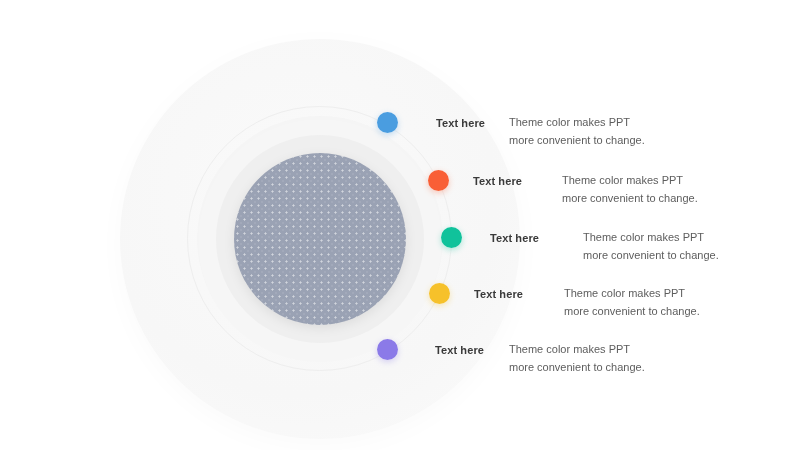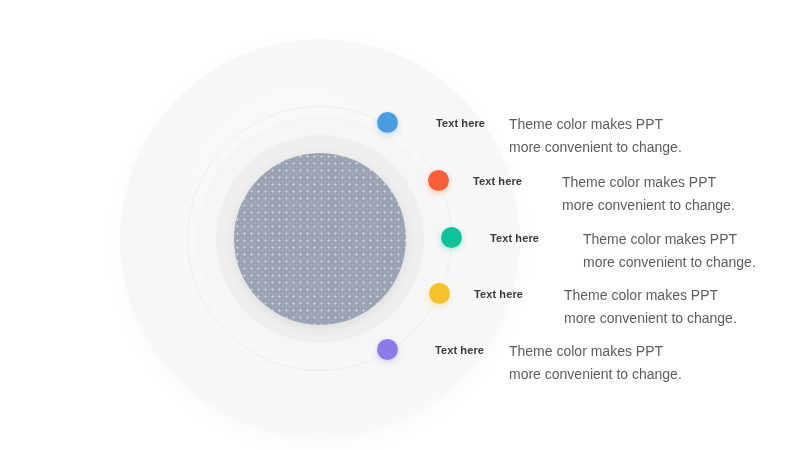--- a/index.html
+++ b/index.html
@@ -119,21 +119,21 @@
   .label {
     font-size: 11px;
     font-weight: 700;
     color: #3a3a3a;
     white-space: nowrap;
     letter-spacing: 0.1px;
   }
 
   .desc {
     position: absolute;
-    font-size: 14px;
+    font-size: 11px;
     line-height: 1.65;
     color: #5d5d5d;
     white-space: nowrap;
     font-family: "Liberation Sans", sans-serif;
   }
   .desc span { display: block; }
 </style>
 </head>
 <body style="background: rgb(255, 255, 255);">
 

